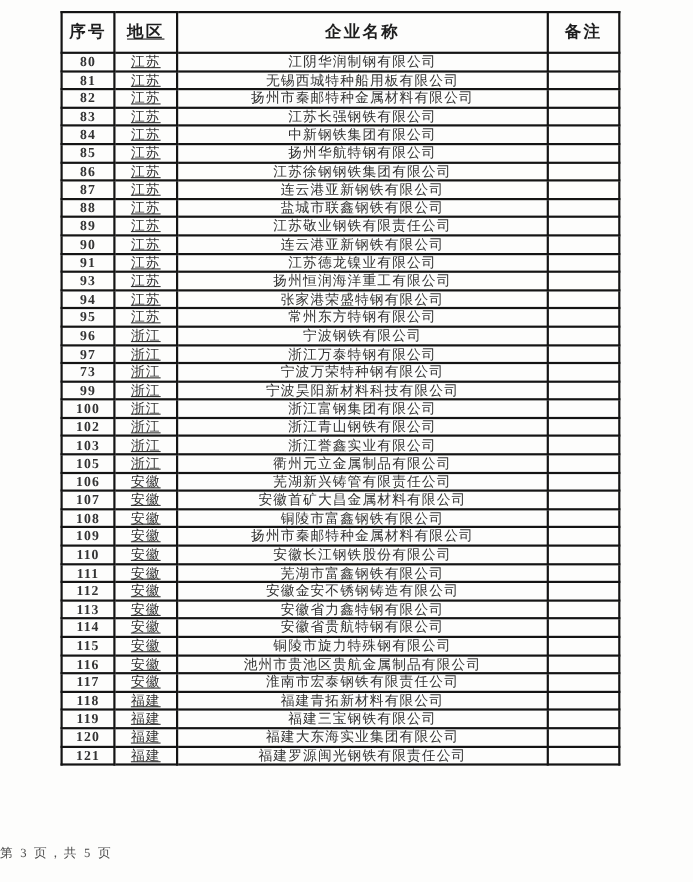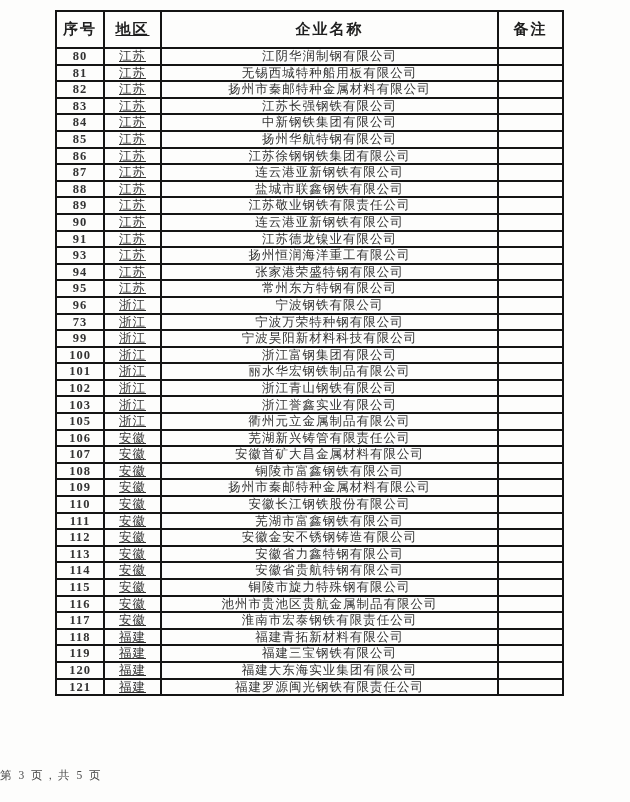--- a/index.html
+++ b/index.html
@@ -163,41 +163,41 @@
           <td class="col-name">常州东方特钢有限公司</td>
           <td class="col-note"></td>
         </tr>
         <tr>
           <td class="col-no">96</td>
           <td class="col-region">浙江</td>
           <td class="col-name">宁波钢铁有限公司</td>
           <td class="col-note"></td>
         </tr>
         <tr>
+          <td class="col-no">97</td>
+          <td class="col-region">浙江</td>
+          <td class="col-name">浙江万泰特钢有限公司</td>
+          <td class="col-note"></td>
+        </tr>
+        <tr>
           <td class="col-no">73</td>
           <td class="col-region">浙江</td>
           <td class="col-name">宁波万荣特种钢有限公司</td>
           <td class="col-note"></td>
         </tr>
         <tr>
           <td class="col-no">99</td>
           <td class="col-region">浙江</td>
           <td class="col-name">宁波昊阳新材料科技有限公司</td>
           <td class="col-note"></td>
         </tr>
         <tr>
           <td class="col-no">100</td>
           <td class="col-region">浙江</td>
           <td class="col-name">浙江富钢集团有限公司</td>
-          <td class="col-note"></td>
-        </tr>
-        <tr>
-          <td class="col-no">101</td>
-          <td class="col-region">浙江</td>
-          <td class="col-name">丽水华宏钢铁制品有限公司</td>
           <td class="col-note"></td>
         </tr>
         <tr>
           <td class="col-no">102</td>
           <td class="col-region">浙江</td>
           <td class="col-name">浙江青山钢铁有限公司</td>
           <td class="col-note"></td>
         </tr>
         <tr>
           <td class="col-no">103</td>

